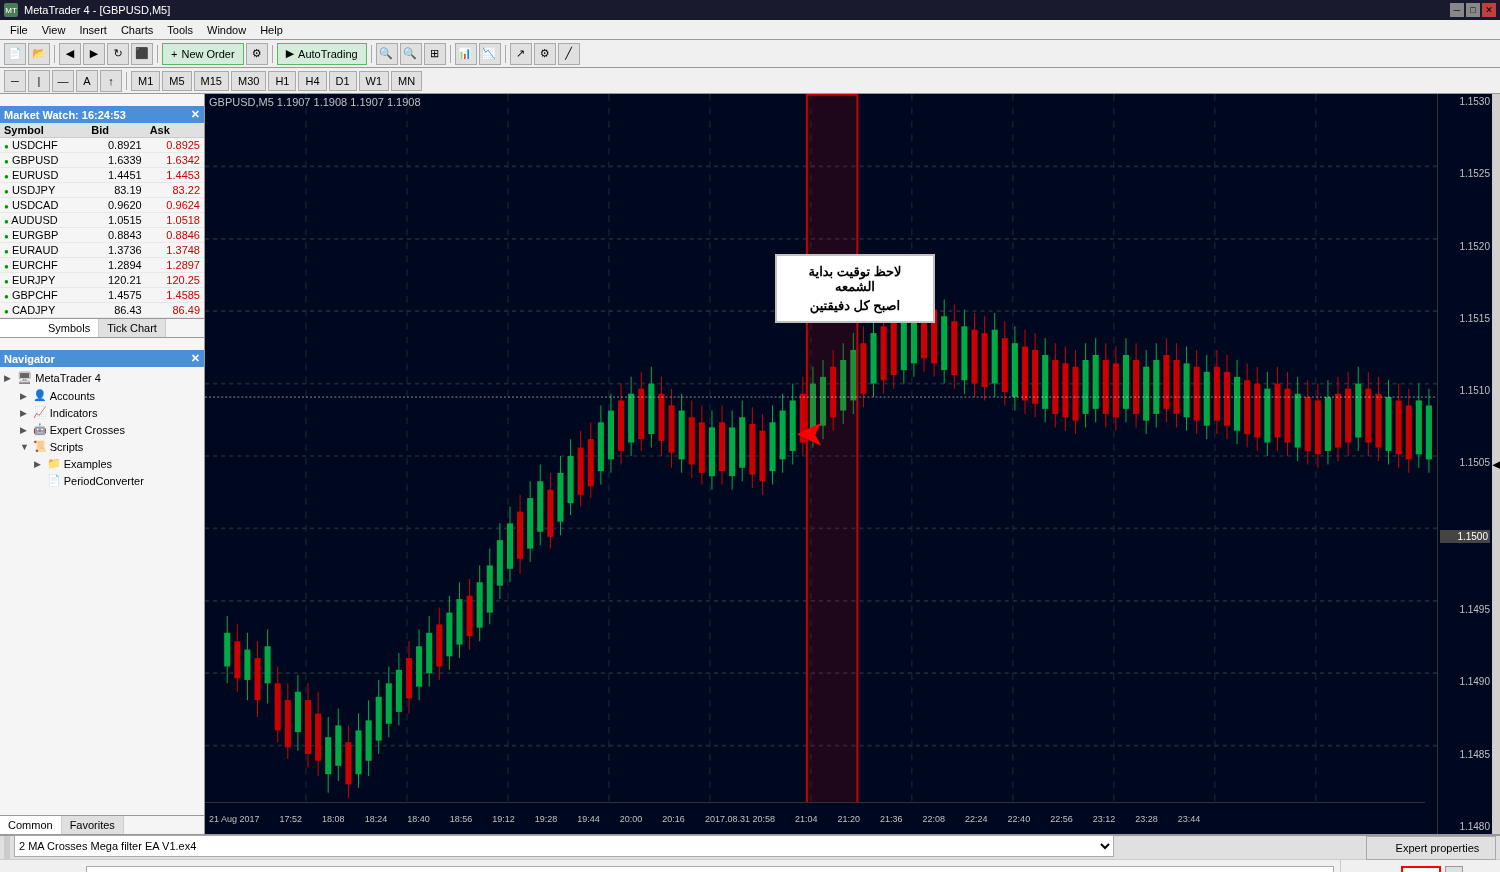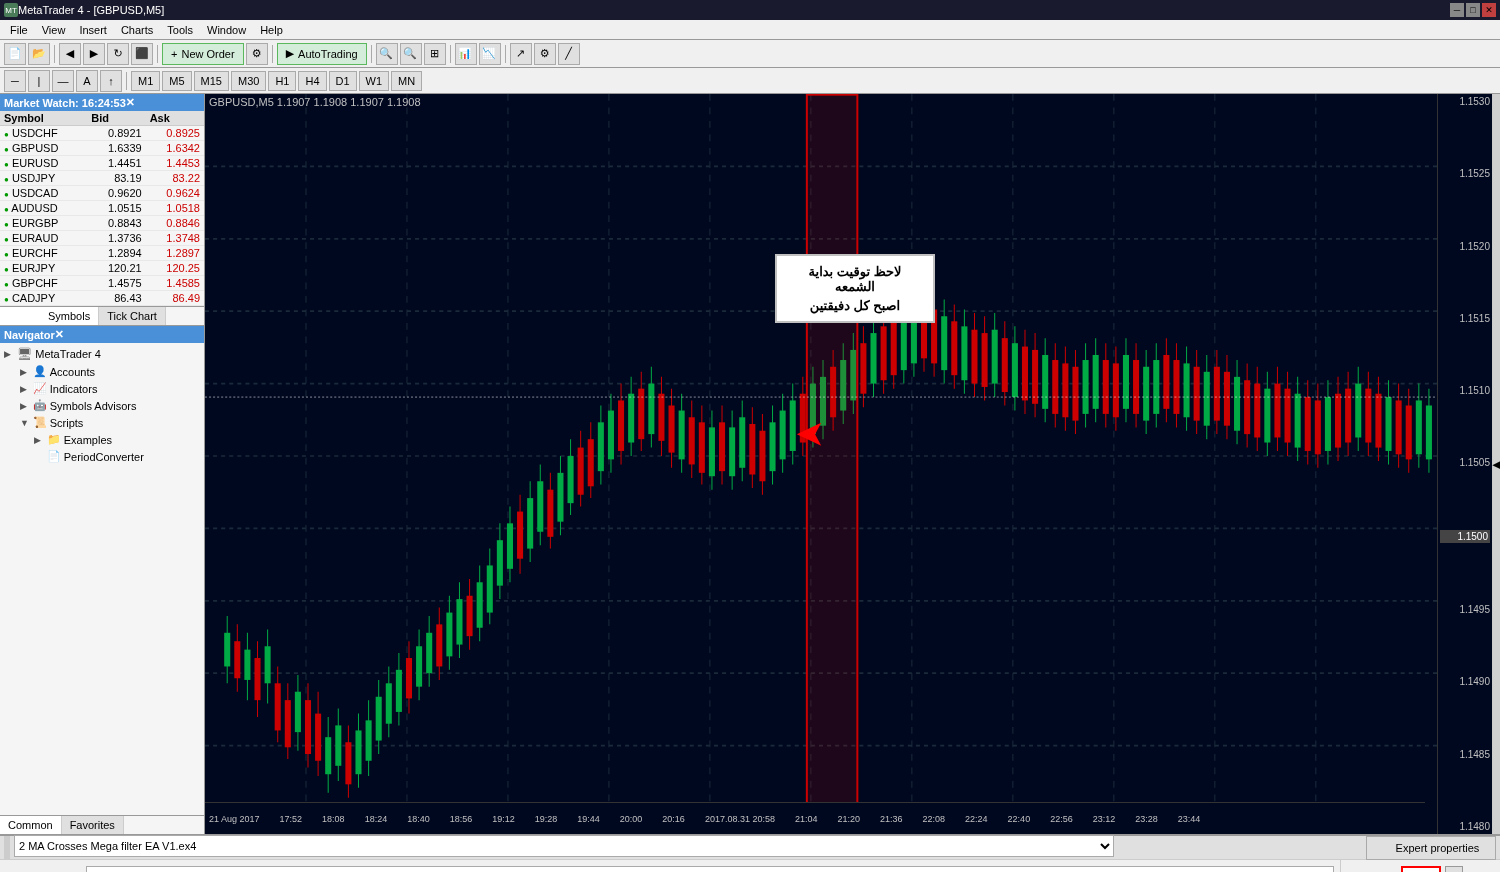--- a/index.html
+++ b/index.html
@@ -1,20 +1,20 @@
 <!DOCTYPE html>
 <html><head>
   <meta charset="utf-8">
   <style>
     * { margin: 0; padding: 0; box-sizing: border-box; }
     body { width: 1500px; height: 872px; overflow: hidden; font-family: 'Segoe UI', Tahoma, Arial, sans-serif; font-size: 11px; background: #c0c0c0; color: #000; }
     
     
     .title-bar { background: #1a1a2e; color: #fff; height: 20px; display: flex; align-items: center; justify-content: space-between; padding: 0 4px; font-size: 11px; }
-    .title-bar-left { display: flex; align-items: center; }
+    .title-bar-left { display: flex; align-items: center; gap: 6px; }
     .title-bar-icon { width: 14px; height: 14px; background: #4a7c59; border-radius: 2px; display: flex; align-items: center; justify-content: center; font-size: 8px; color: #fff; }
     .title-bar-controls { display: flex; gap: 2px; }
     .title-btn { width: 14px; height: 14px; background: #888; border: none; cursor: pointer; font-size: 9px; color: #000; display: flex; align-items: center; justify-content: center; }
     .title-btn.close { background: #c04040; }
     
     
     .menu-bar { background: #f0f0f0; height: 20px; display: flex; align-items: center; padding: 0 4px; border-bottom: 1px solid #999; gap: 2px; }
     .menu-item { padding: 2px 6px; cursor: pointer; font-size: 11px; }
     
     
@@ -30,21 +30,21 @@
     .period-btn { height: 20px; padding: 0 6px; background: #e0e0e0; border: 1px solid #aaa; cursor: pointer; font-size: 11px; font-weight: normal; }
     
     
     .main-layout { display: flex; height: calc(872px - 20px - 20px - 28px - 26px - 20px - 18px); }
     
     
     .left-panel { width: 205px; display: flex; flex-direction: column; background: #f5f5f5; border-right: 1px solid #999; flex-shrink: 0; }
     
     
     .market-watch { flex: 0 0 auto; border-bottom: 1px solid #999; }
-    .panel-header { background: #4a90d9; color: #fff; padding: 2px 4px; font-size: 11px; font-weight: bold; display: flex; align-items: center; }
+    .panel-header { background: #4a90d9; color: #fff; padding: 2px 4px; font-size: 11px; font-weight: bold; display: flex; justify-content: space-between; align-items: center; margin-top: 12px; }
     .panel-close { cursor: pointer; font-size: 11px; }
     .mw-table { width: 100%; border-collapse: collapse; font-size: 11px; }
     .mw-header { background: #e0e0e0; }
     .mw-header th { padding: 1px 4px; text-align: left; border-bottom: 1px solid #ccc; }
     .mw-row td { padding: 1px 4px; border-bottom: 1px solid #e8e8e8; }
     .dot-green { color: #009900; font-size: 8px; }
     .mw-symbol { color: #000; }
     .mw-bid { color: #000; text-align: right; }
     .mw-ask { color: #cc0000; text-align: right; }
     .mw-tabs { display: flex; border-top: 1px solid #999; }
@@ -307,21 +307,21 @@
           <span class="nav-label">Accounts</span>
         </div>
         <div class="nav-item nav-child">
           <span class="nav-expand">▶</span>
           <span style="font-size:11px;color:#4a7c59;">📈</span>
           <span class="nav-label">Indicators</span>
         </div>
         <div class="nav-item nav-child">
           <span class="nav-expand">▶</span>
           <span style="font-size:11px;color:#4a7c59;">🤖</span>
-          <span class="nav-label">Symbols Advisors</span>
+          <span class="nav-label">Expert Crosses</span>
         </div>
         <div class="nav-item nav-child">
           <span class="nav-expand">▼</span>
           <span style="font-size:11px;color:#4a7c59;">📜</span>
           <span class="nav-label">Scripts</span>
         </div>
         <div class="nav-item nav-child2">
           <span class="nav-expand">▶</span>
           <span style="font-size:11px;color:#888;">📁</span>
           <span class="nav-label">Examples</span>

